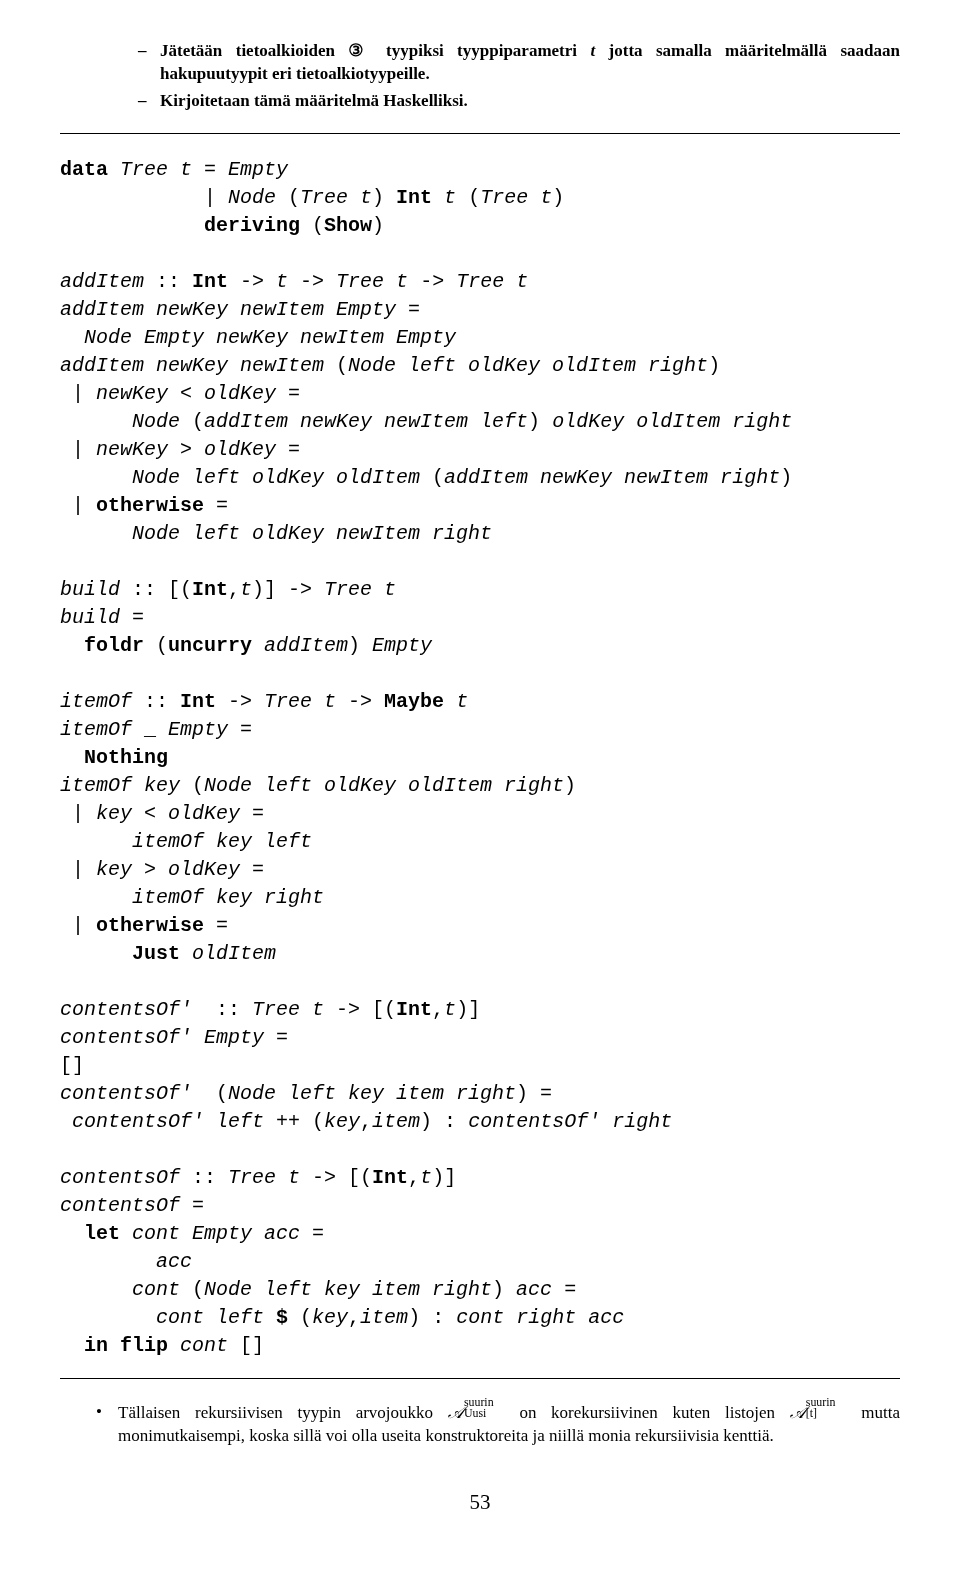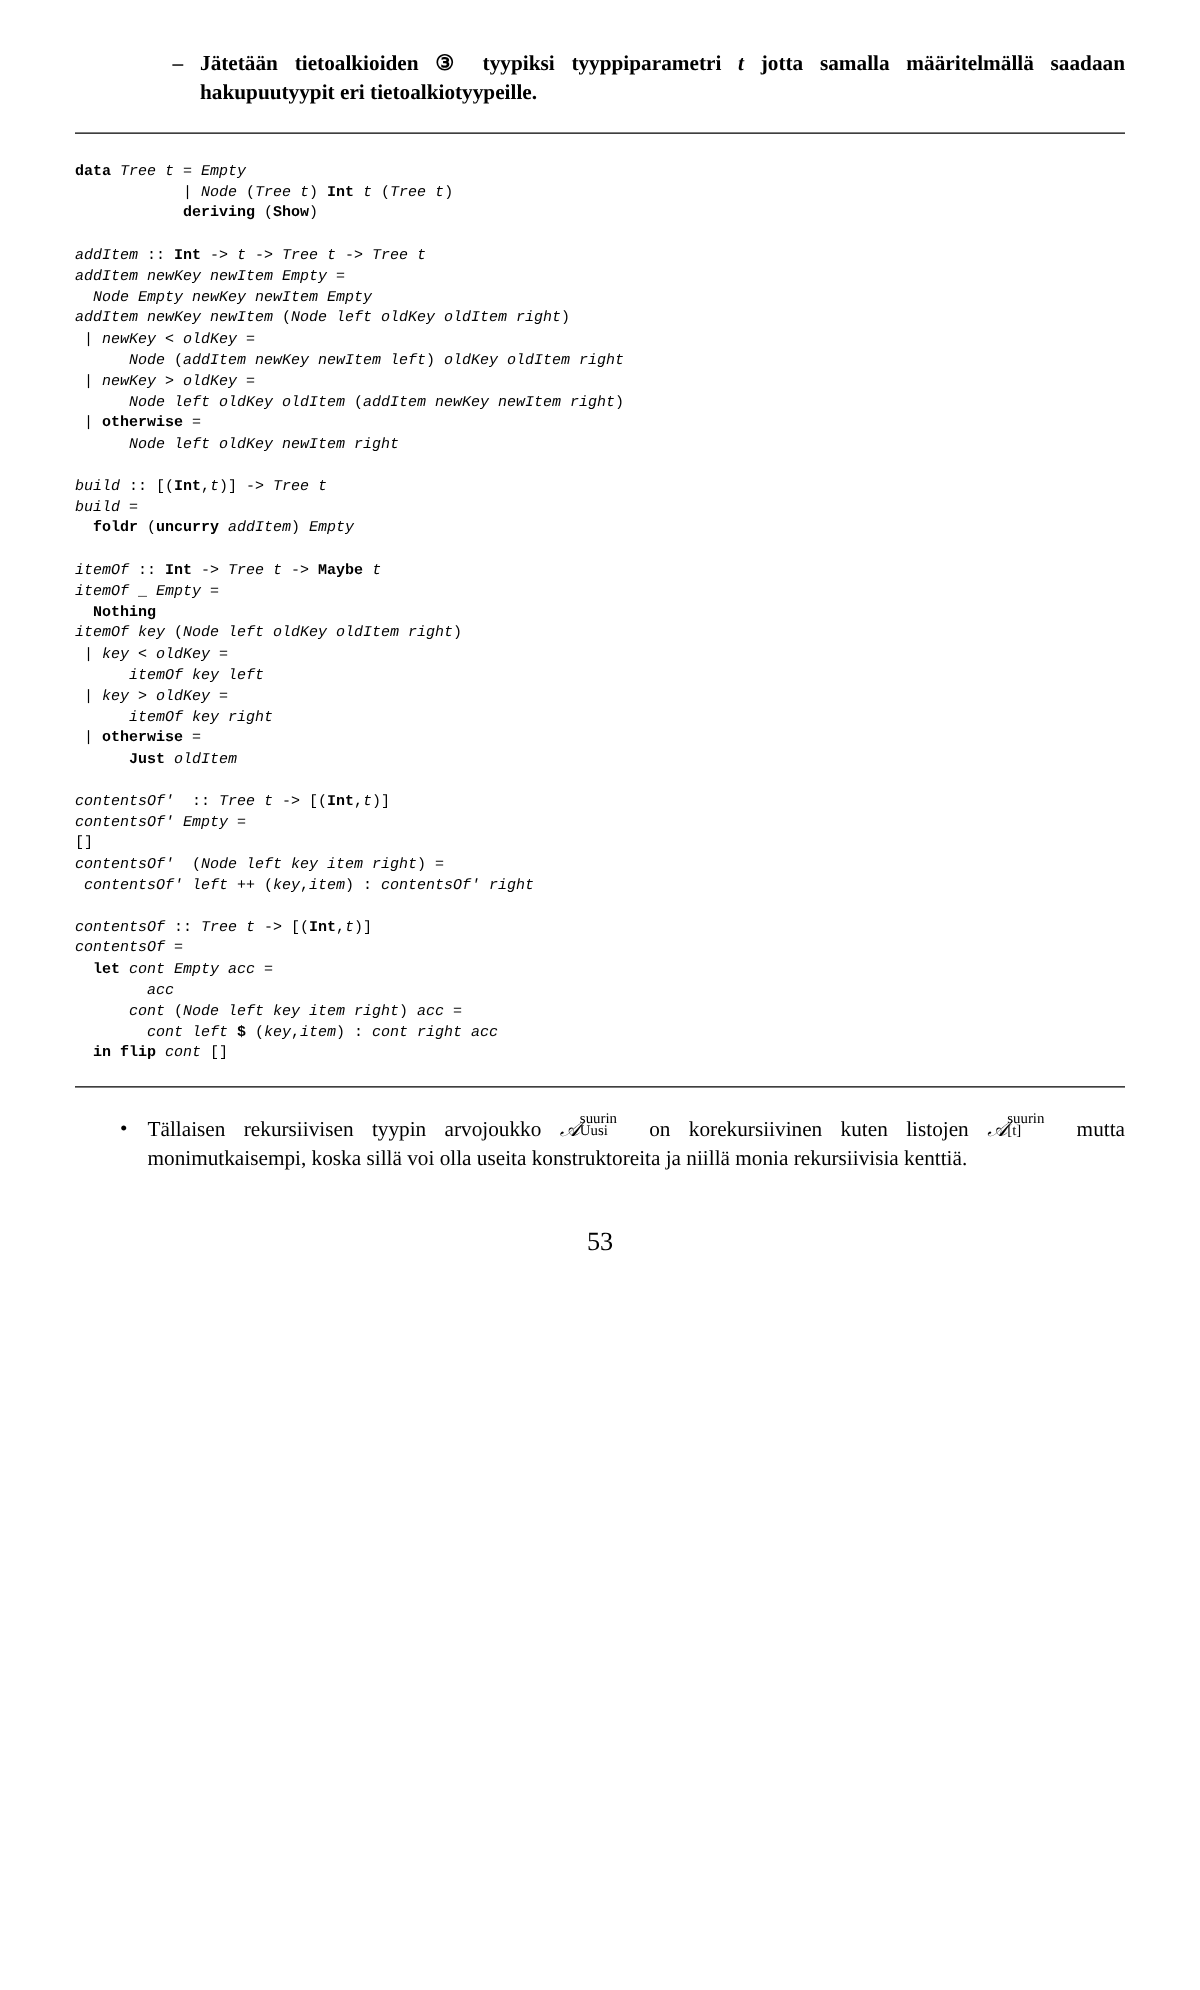--- a/index.html
+++ b/index.html
@@ -29,21 +29,21 @@
     left: -22px;
   }
   .ital { font-style: italic; }
   hr.rule {
     border: none;
     border-top: 1px solid #000;
     margin: 18px 0 22px 0;
   }
   .code {
     font-family: 'Courier New', Courier, monospace;
-    font-size: 12px;
+    font-size: 20px;
     line-height: 1.4;
     white-space: pre;
     margin: 0 0 16px 0;
   }
   .code .kw { font-weight: bold; font-style: normal; }
   .code .it { font-style: italic; }
   .code .up { font-style: normal; }
   .bullet {
     position: relative;
     padding-left: 58px;
@@ -74,20 +74,23 @@
   .subsup .sub {
     position: absolute; top: 0.35em; left: 0; font-size: 0.7em; font-family: Liberation Serif, serif;
   }
 </style>
 </head>
 <body>
 
 <div class="prose-list">
   <div class="prose-item">
     <span>Jätetään tietoalkioiden </span><span>③</span><span> tyypiksi tyyppiparametri </span><span class="ital">t</span><span> jotta samalla määritelmällä saadaan hakupuutyypit eri tietoalkiotyypeille.</span>
+  </div>
+  <div class="prose-item">
+    <span>Kirjoitetaan tämä määritelmä Haskelliksi.</span>
   </div>
 </div>
 
 <hr class="rule">
 
 <div class="code"><span class="kw">data</span><span class="it"> Tree t </span><span class="up">=</span><span class="it"> Empty</span>
 <span class="up">            | </span><span class="it">Node </span><span class="up">(</span><span class="it">Tree t</span><span class="up">) </span><span class="kw">Int</span><span class="it"> t </span><span class="up">(</span><span class="it">Tree t</span><span class="up">)</span>
 <span>            </span><span class="kw">deriving</span><span class="up"> (</span><span class="kw">Show</span><span class="up">)</span>
 <span> </span>
 <span class="it">addItem </span><span class="up">::</span><span> </span><span class="kw">Int</span><span class="up"> -&gt; </span><span class="it">t </span><span class="up">-&gt; </span><span class="it">Tree t </span><span class="up">-&gt; </span><span class="it">Tree t</span>

